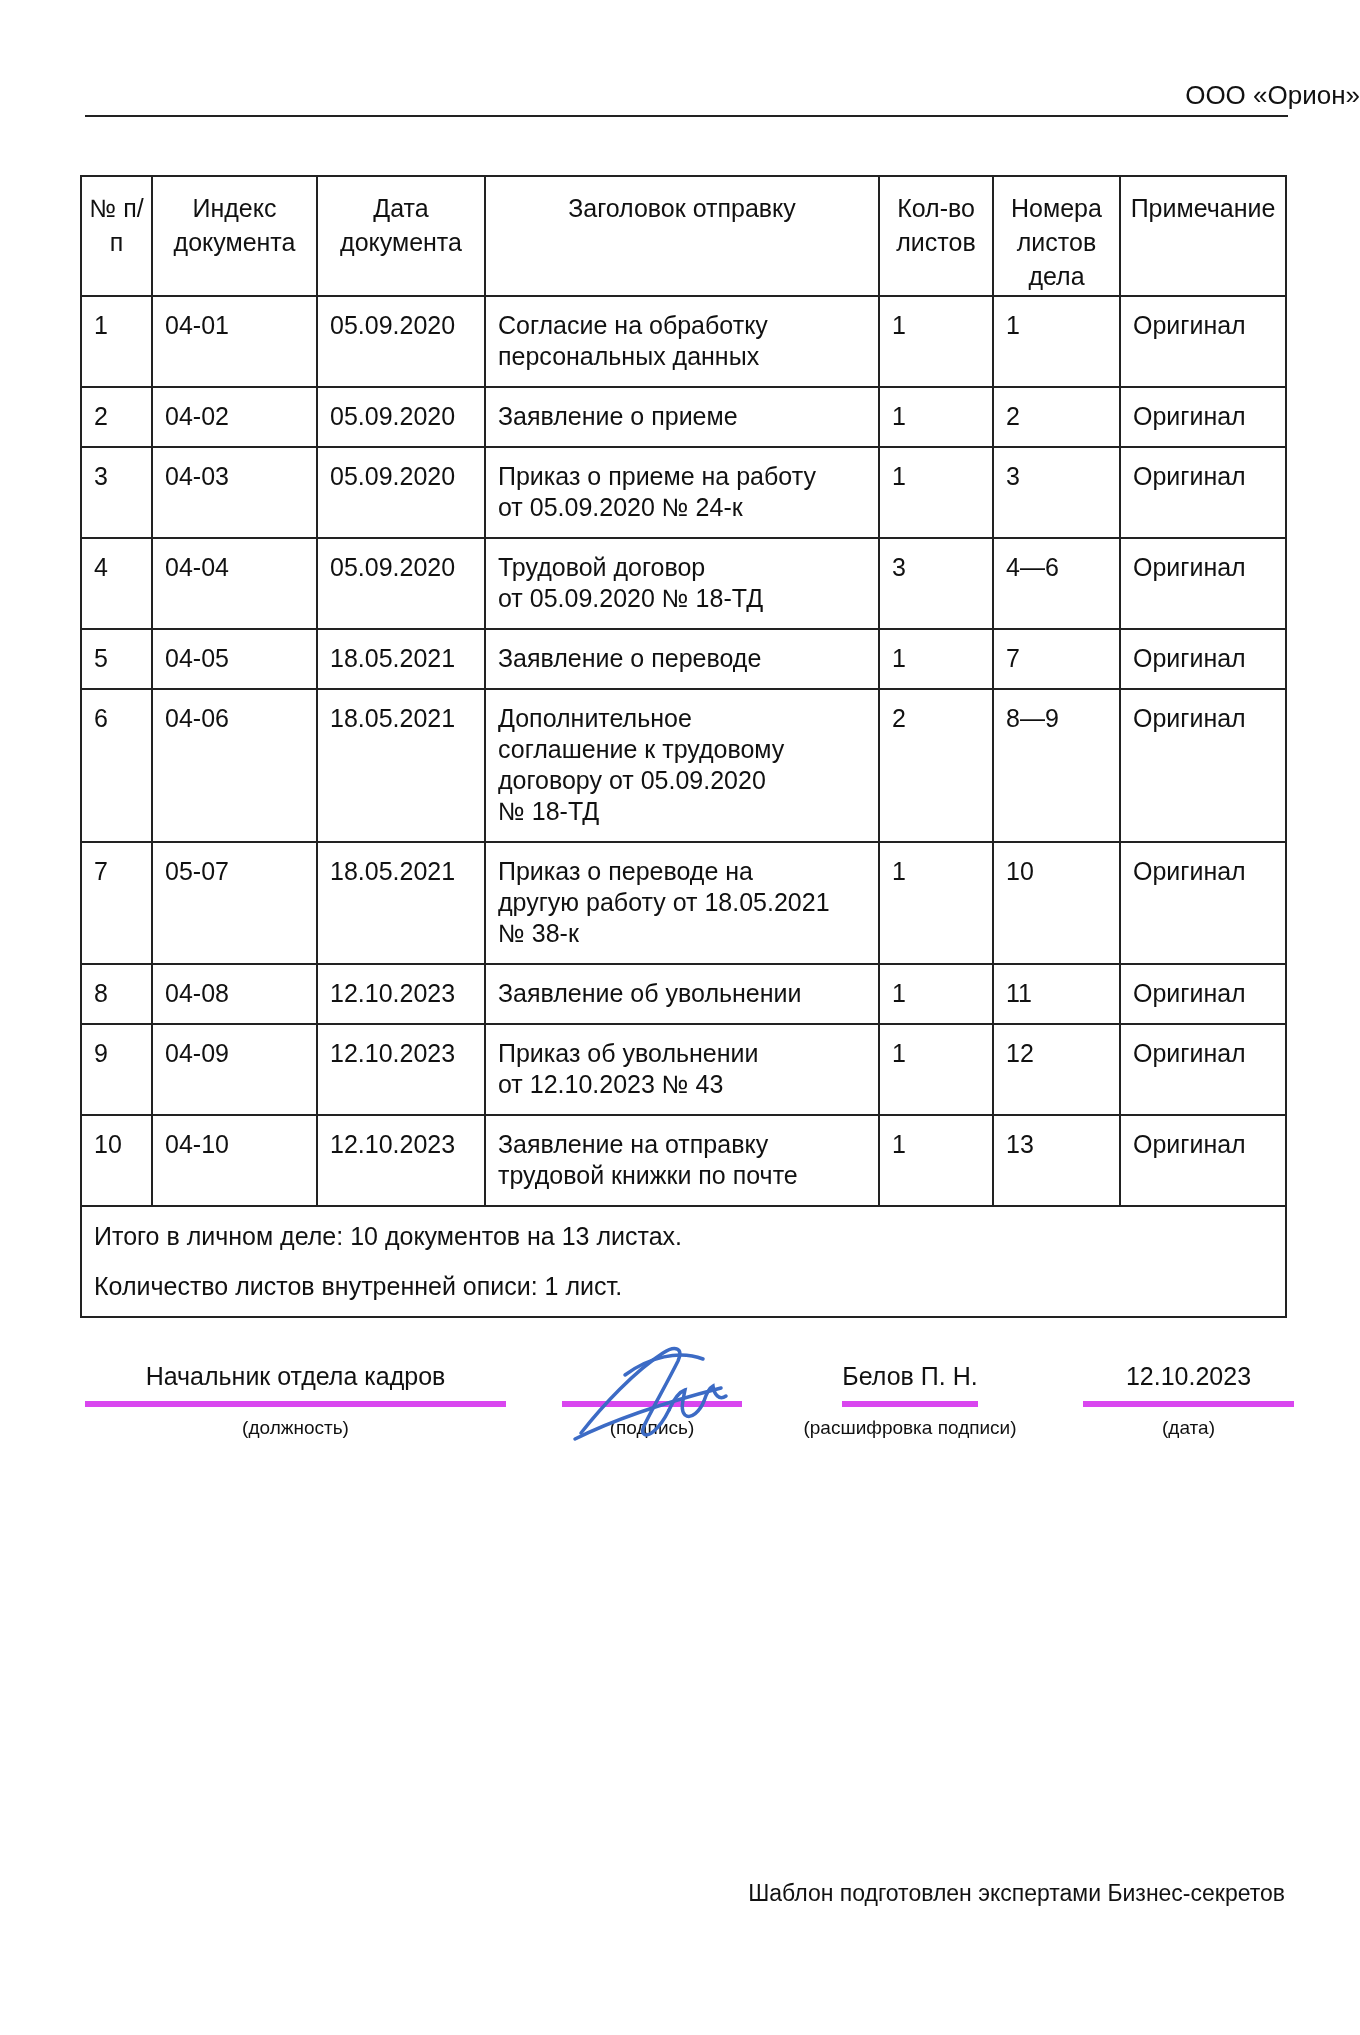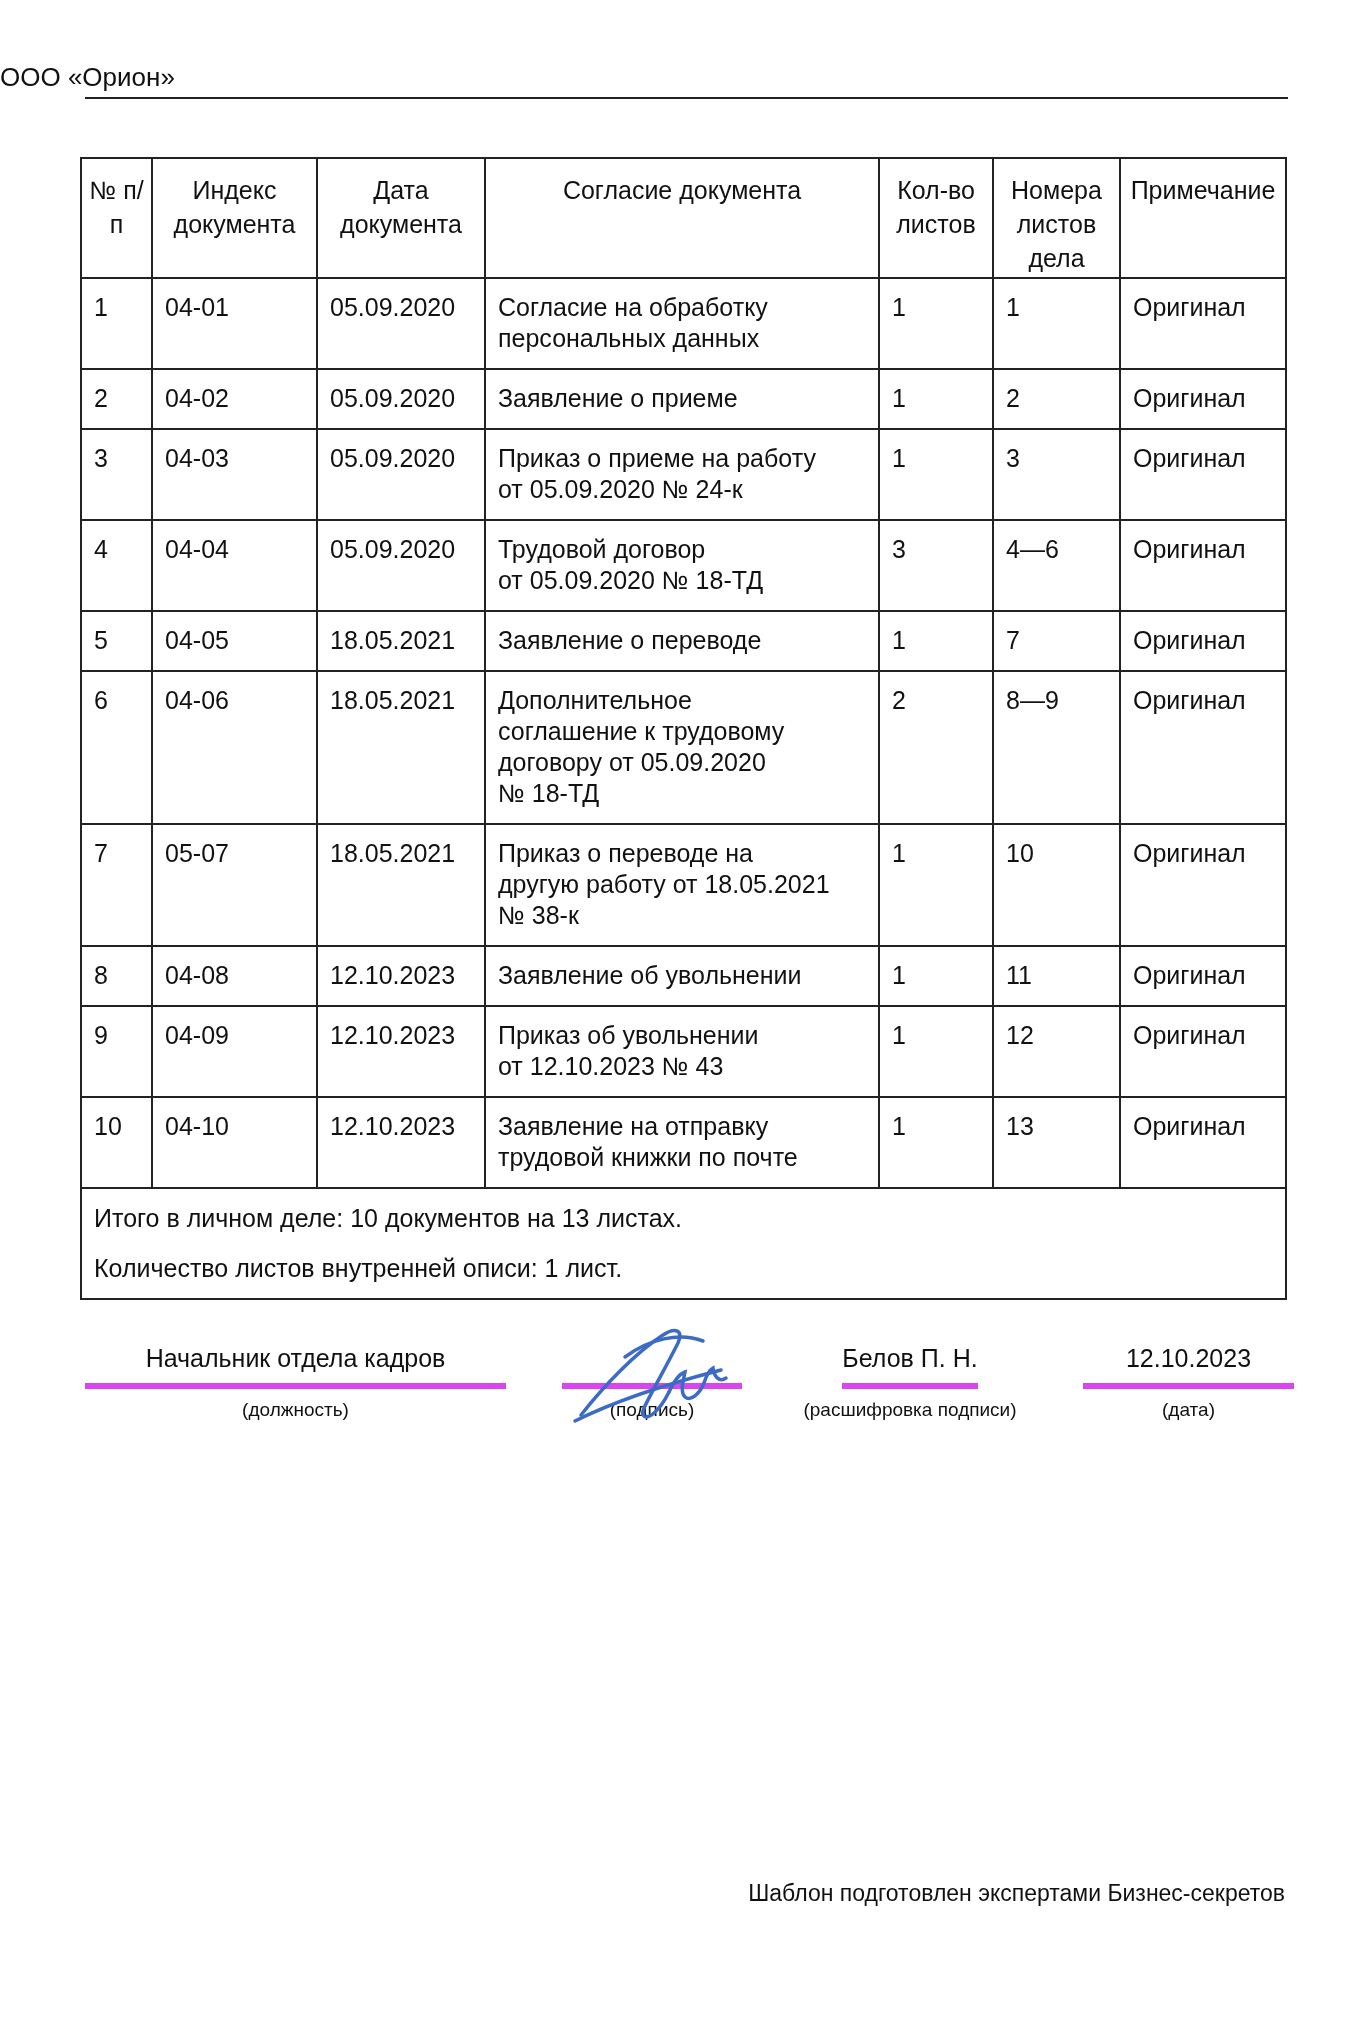--- a/index.html
+++ b/index.html
@@ -9,22 +9,22 @@
   }
   body {
     width: 1360px;
     height: 2035px;
     overflow: hidden;
     position: relative;
     font-family: "Liberation Sans", "DejaVu Sans", sans-serif;
     color: #111111;
   }
   .org-name {
-    padding-top: 62px;
-    text-align: left;
+    padding-top: 80px;
+    text-align: right;
     font-size: 26px;
     line-height: 30px;
   }
   .doc-title {
     margin-top: 88px;
     text-align: center;
     font-size: 31px;
     line-height: 45px;
     white-space: pre-line;
   }
@@ -122,21 +122,21 @@
         <col style="width:394px">
         <col style="width:114px">
         <col style="width:127px">
         <col style="width:166px">
     </colgroup>
     <thead>
       <tr>
         <th>№ п/п</th>
         <th>Индекс документа</th>
         <th>Дата документа</th>
-        <th>Согласие документа</th>
+        <th>Заголовок отправку</th>
         <th>Кол-во листов</th>
         <th>Номера листов дела</th>
         <th>Примечание</th>
       </tr>
     </thead>
     <tbody>
     <tr>
       <td>1</td>
       <td>04-01</td>
       <td>05.09.2020</td>

